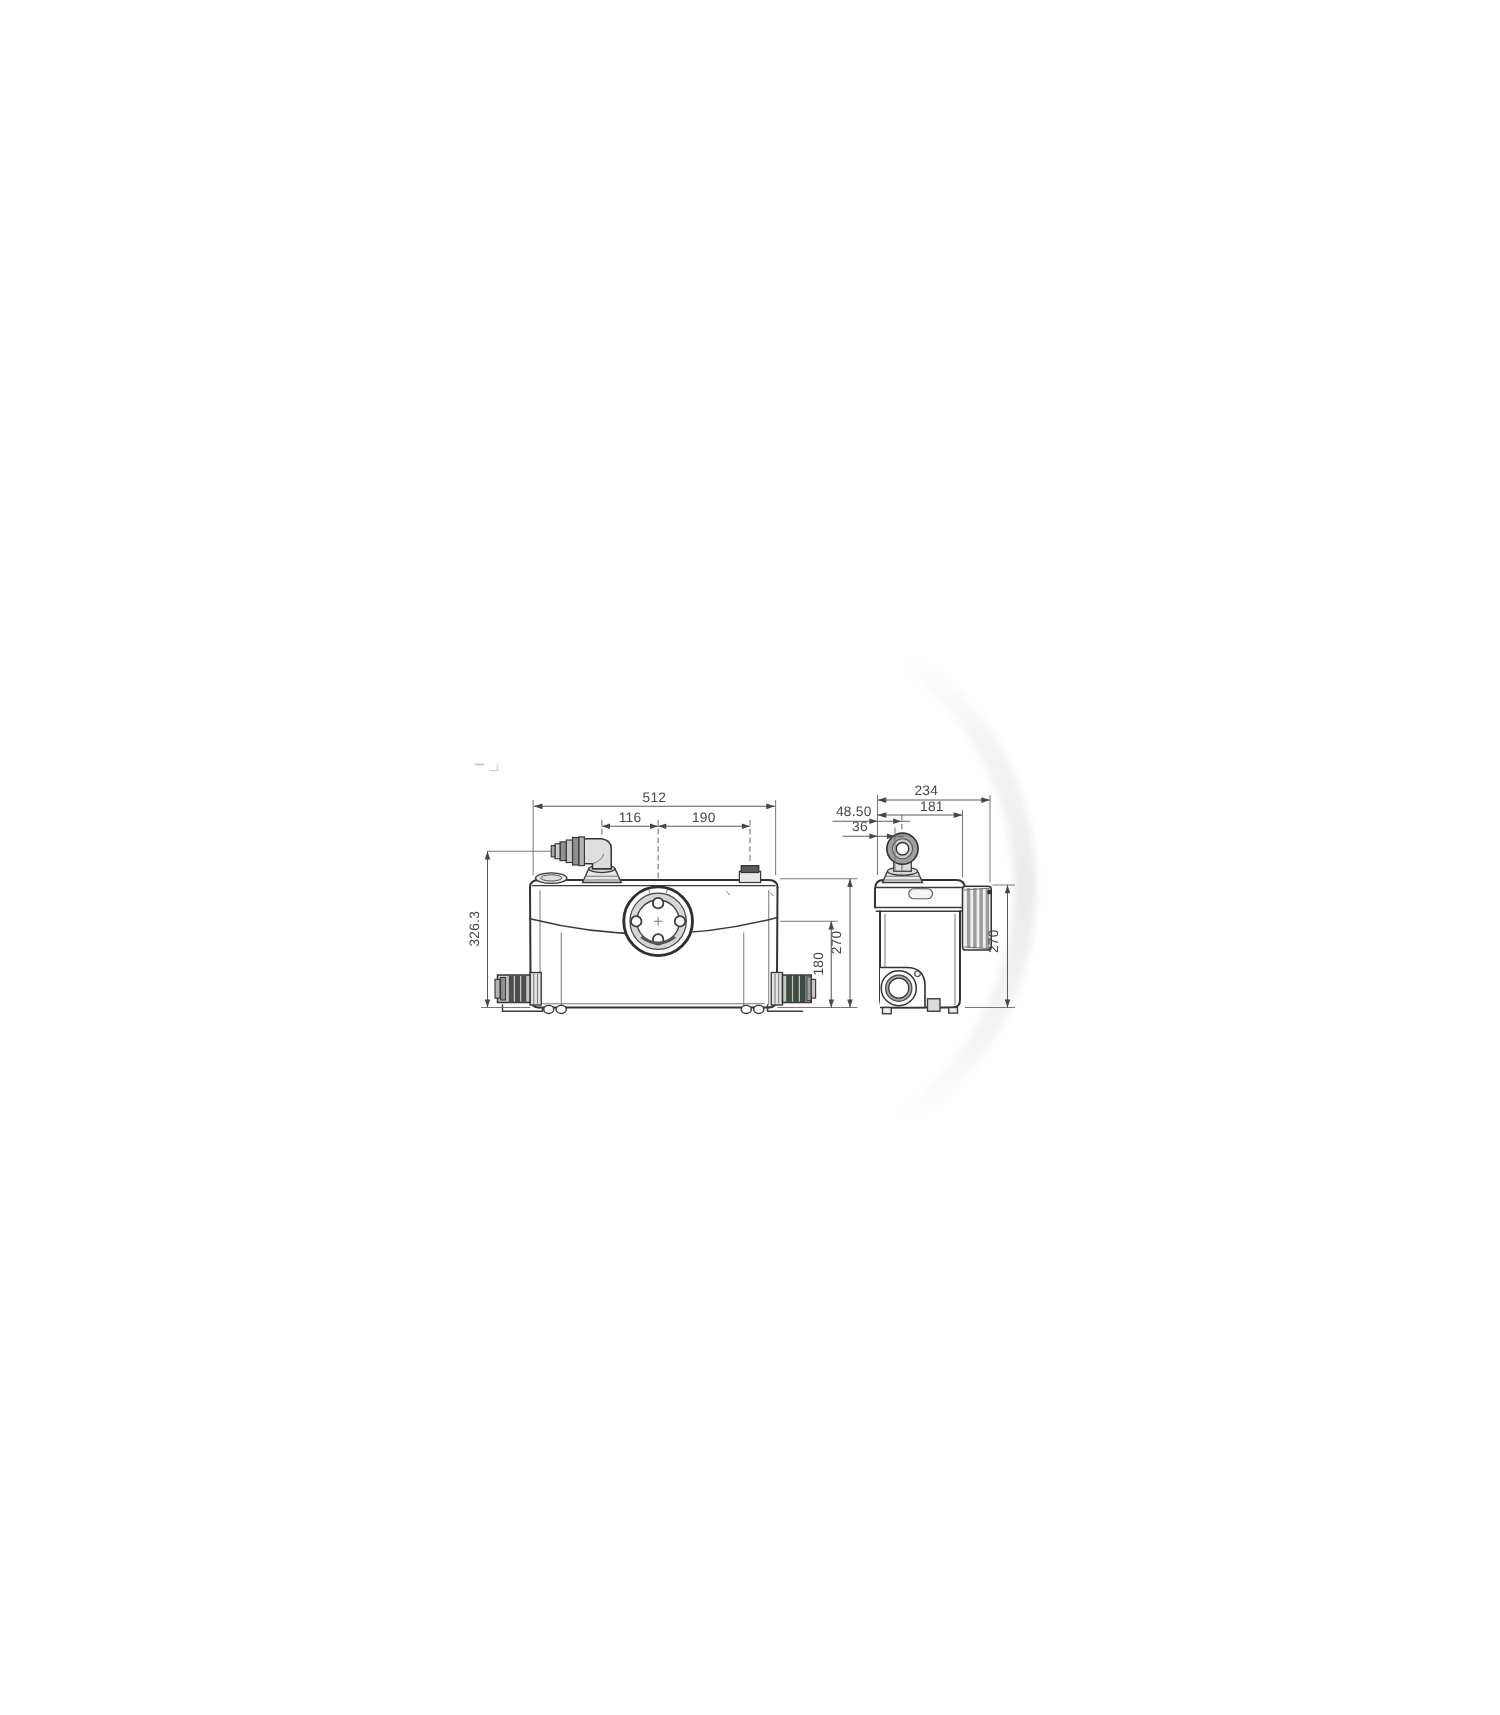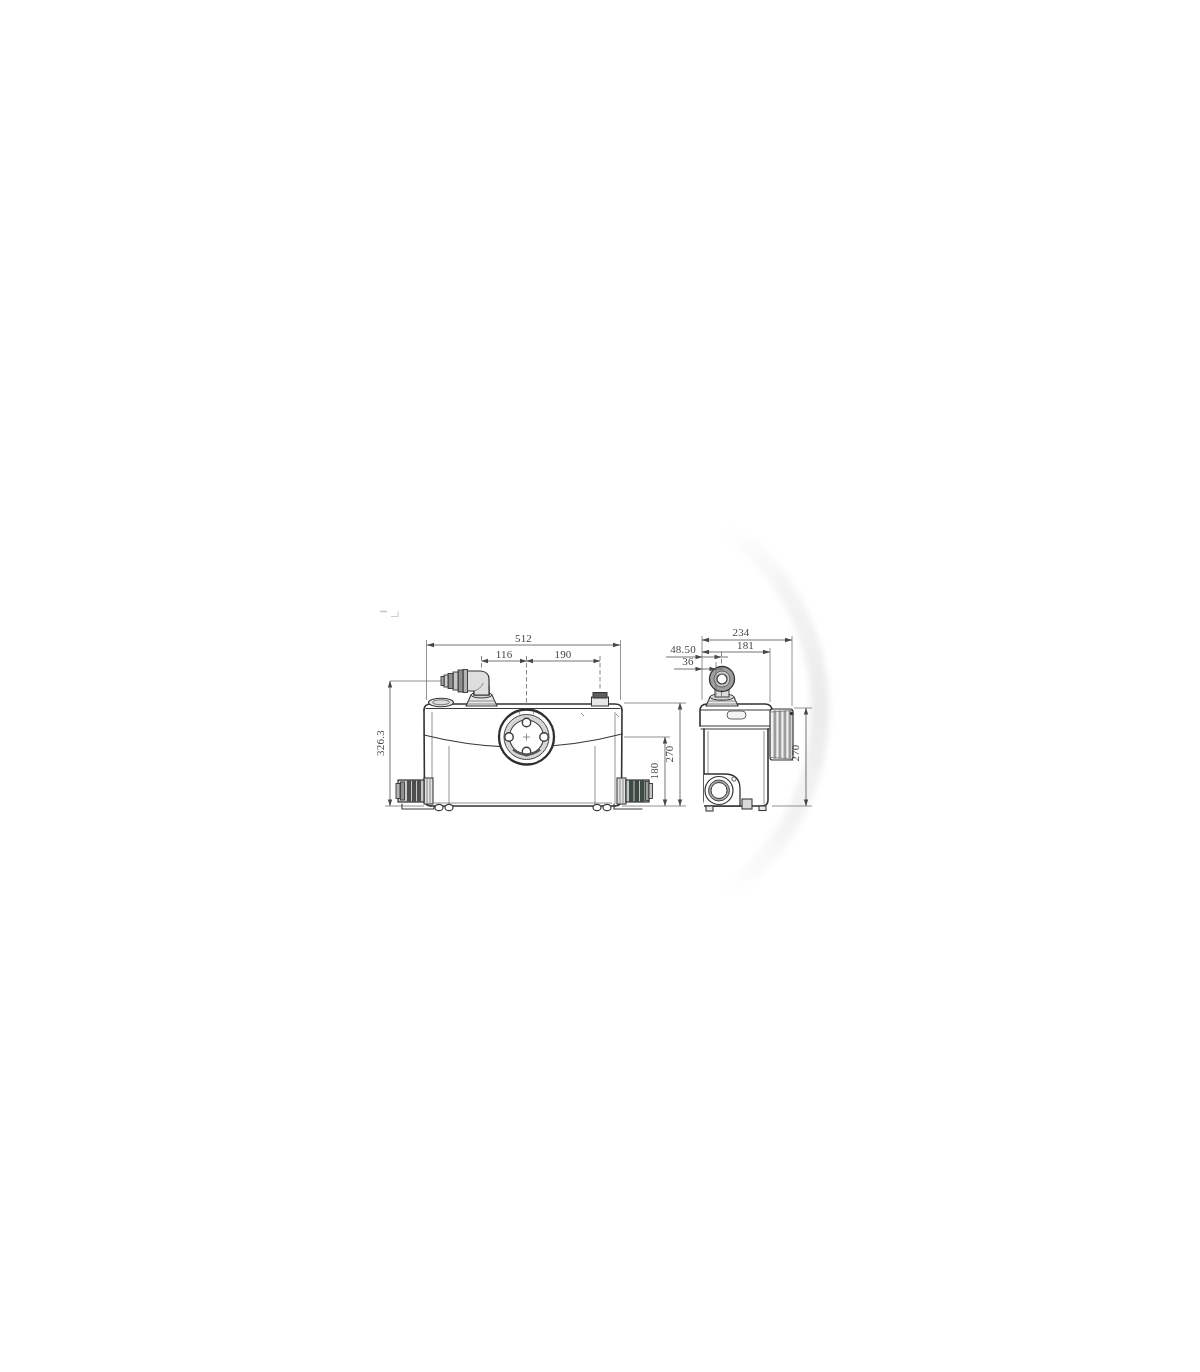--- a/index.html
+++ b/index.html
@@ -1,17 +1,17 @@
 <!DOCTYPE html>
 <html><head>
 <meta charset="utf-8">
 <style>
   html,body{margin:0;padding:0;background:#ffffff;}
   #canvas{position:relative;width:1200px;height:1372px;background:#ffffff;overflow:hidden;
-          font-family:Liberation Serif, serif;text-align:right;}
+          font-family:Liberation Sans, sans-serif;text-align:right;}
   svg{position:absolute;left:0;top:0;}
   .ln   {stroke:#3a3a3a;stroke-width:1.15;fill:none;stroke-linecap:round;stroke-linejoin:round;}
   .lnb  {stroke:#333333;stroke-width:1.6;fill:none;stroke-linecap:round;stroke-linejoin:round;}
   .thin {stroke:#6f6f6f;stroke-width:0.75;fill:none;}
   .dim  {stroke:#5c5c5c;stroke-width:0.85;fill:none;}
   .dash {stroke:#5c5c5c;stroke-width:0.75;fill:none;stroke-dasharray:4.5 2.5;}
   .arw  {fill:#474747;stroke:none;}
   .dimtxt{font-size:11px;fill:#474747;letter-spacing:0.2px;}
   .fw{fill:#ffffff;} .fl{fill:#e6e6e6;} .fdd{fill:#4e4e4e;}
 </style>

